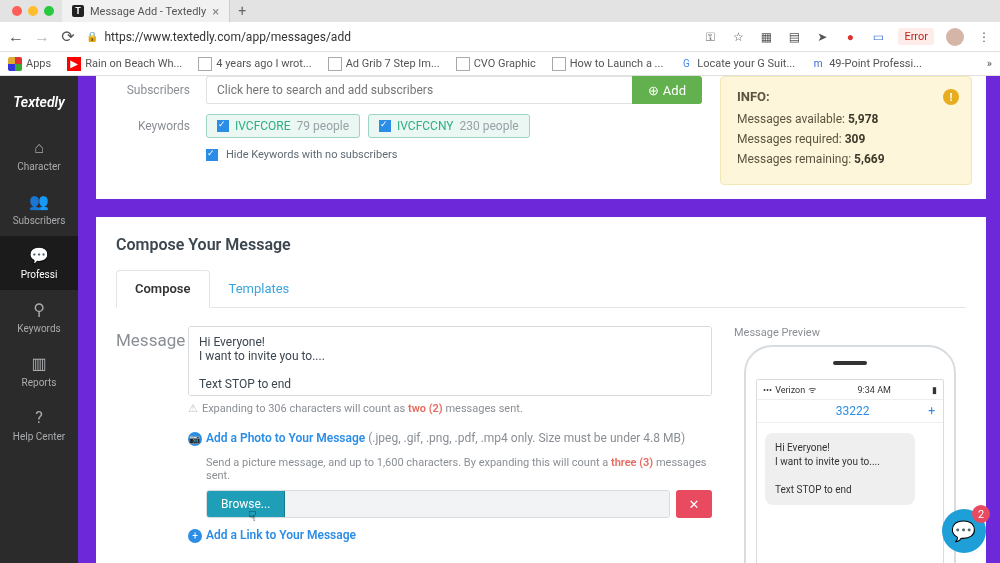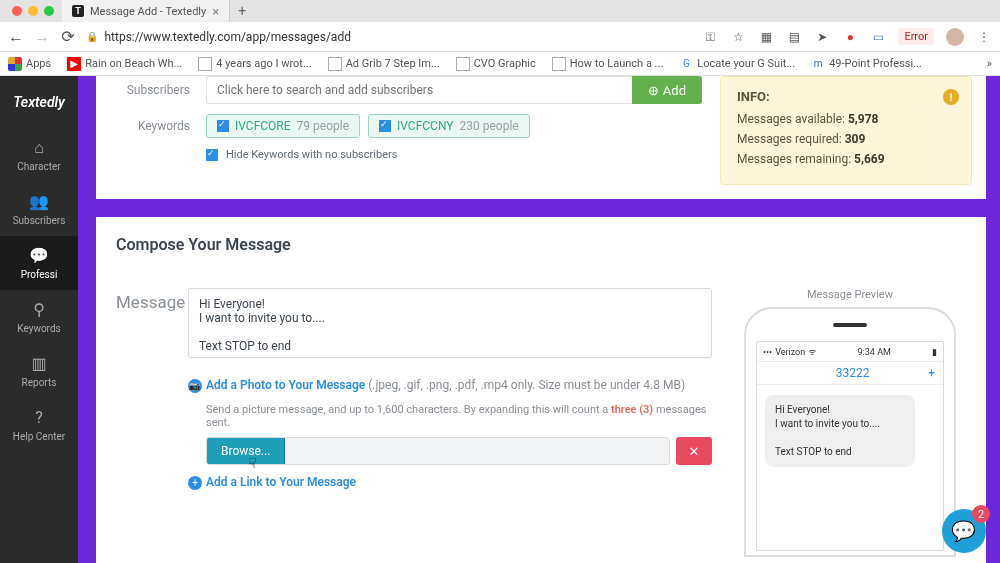--- a/index.html
+++ b/index.html
@@ -101,21 +101,21 @@
 .browse-btn { background: #1f9fb7; color: #fff; padding: 6px 14px; font-size: 12px; cursor: pointer; border-right: 1px solid #157a8c; }
 .del-btn { background: #e84a5f; color: #fff; width: 36px; display: flex; align-items: center; justify-content: center; border-radius: 3px; cursor: pointer; font-size: 13px; }
 .cursor-hand { position: absolute; font-size: 14px; pointer-events: none; }
 
 .add-link { margin-top: 10px; font-size: 12px; }
 .add-link .al-ic { width: 14px; height: 14px; background: #2b8de6; color: #fff; border-radius: 50%; display: inline-flex; align-items: center; justify-content: center; font-size: 10px; margin-right: 4px; }
 .add-link .al-title { color: #2b8de6; font-weight: 600; cursor: pointer; }
 
 
 .preview { width: 232px; }
-.preview-title { text-align: center; font-size: 11px; color: #8a8f95; margin-bottom: 6px; }
+.preview-title { font-size: 11px; color: #8a8f95; margin-bottom: 6px; }
 .phone { width: 212px; margin: 0 auto; border: 2px solid #d7dce0; border-radius: 28px 28px 0 0; padding: 14px 10px 0; background: #fff; height: 250px; overflow: hidden; }
 .phone .speaker { width: 34px; height: 4px; background: #333; border-radius: 2px; margin: 0 auto 14px; }
 .phone-screen { border: 1px solid #d7dce0; border-radius: 2px; background: #fff; height: 210px; padding: 0; }
 .status-bar { display: flex; justify-content: space-between; align-items: center; font-size: 9px; color: #333; padding: 3px 6px; border-bottom: 1px solid #eee; }
 .carrier { display: flex; align-items: center; gap: 3px; }
 .phone-header { display: flex; justify-content: space-between; align-items: center; padding: 4px 8px; font-size: 12px; border-bottom: 1px solid #eee; }
 .phone-header .num { color: #2b8de6; flex: 1; text-align: center; }
 .phone-header .plus { color: #2b8de6; }
 .bubble { background: #efefef; border-radius: 8px; padding: 8px 10px; margin: 10px 28px 0 8px; font-size: 10px; color: #333; white-space: pre-wrap; line-height: 1.4; }
 
@@ -247,29 +247,36 @@
         <span class="info-ic">!</span>
         <h4>INFO:</h4>
         <div class="info-line"><span>Messages available: </span><b>5,978</b></div>
         <div class="info-line"><span>Messages required: </span><b>309</b></div>
         <div class="info-line"><span>Messages remaining: </span><b>5,669</b></div>
       </div>
     </div>
 
     <div class="compose-card">
       <h2>Compose Your Message</h2>
+      <div class="tabs">
+        <div class="tab-btn active">Compose</div>
+        <div class="tab-btn alt">Templates</div>
+      </div>
       <div class="compose-body">
         <div class="compose-left">
           <div class="msg-row">
             <span class="lbl">Message</span>
             <div class="msg-area">
               <textarea class="msg-textarea" style="">Hi Everyone!
 I want to invite you to....
 
 Text STOP to end</textarea>
+              <div class="warn-line">
+                <span class="warn-ic">⚠</span><span>Expanding to 306 characters will count as </span><span class="hl">two (2)</span><span> messages sent.</span>
+              </div>
               <div class="add-photo">
                 <span class="ap-ic">📷</span><span class="ap-title">Add a Photo to Your Message</span><span class="ap-hint"> (.jpeg, .gif, .png, .pdf, .mp4 only. Size must be under 4.8 MB)</span>
                 <div class="ap-desc">
                   <span>Send a picture message, and up to 1,600 characters. By expanding this will count a </span><span class="hl">three (3)</span><span> messages sent.</span>
                 </div>
                 <div class="browse-row" style="position:relative">
                   <div class="browse-box">
                     <div class="browse-btn">Browse...</div>
                   </div>
                   <div class="del-btn">✕</div>

